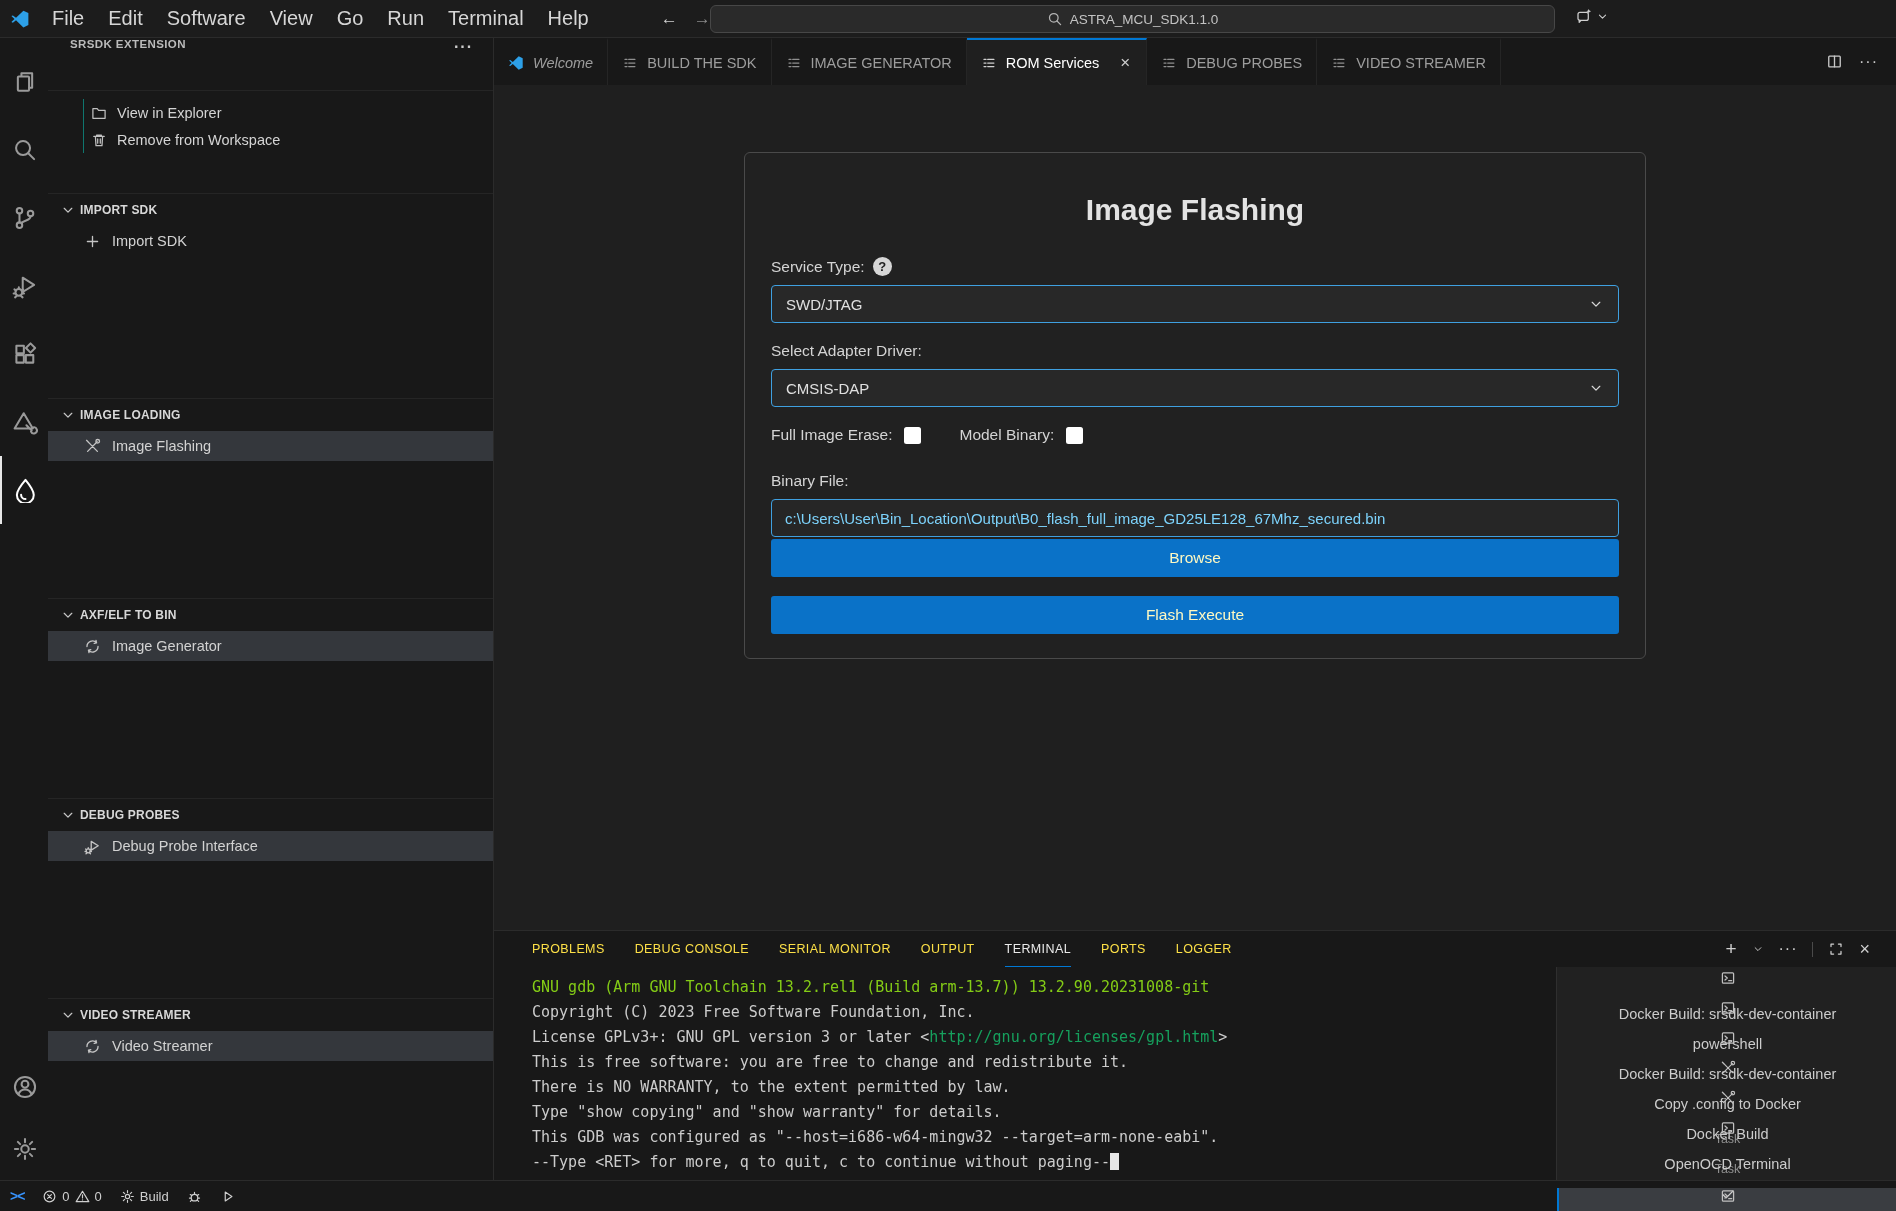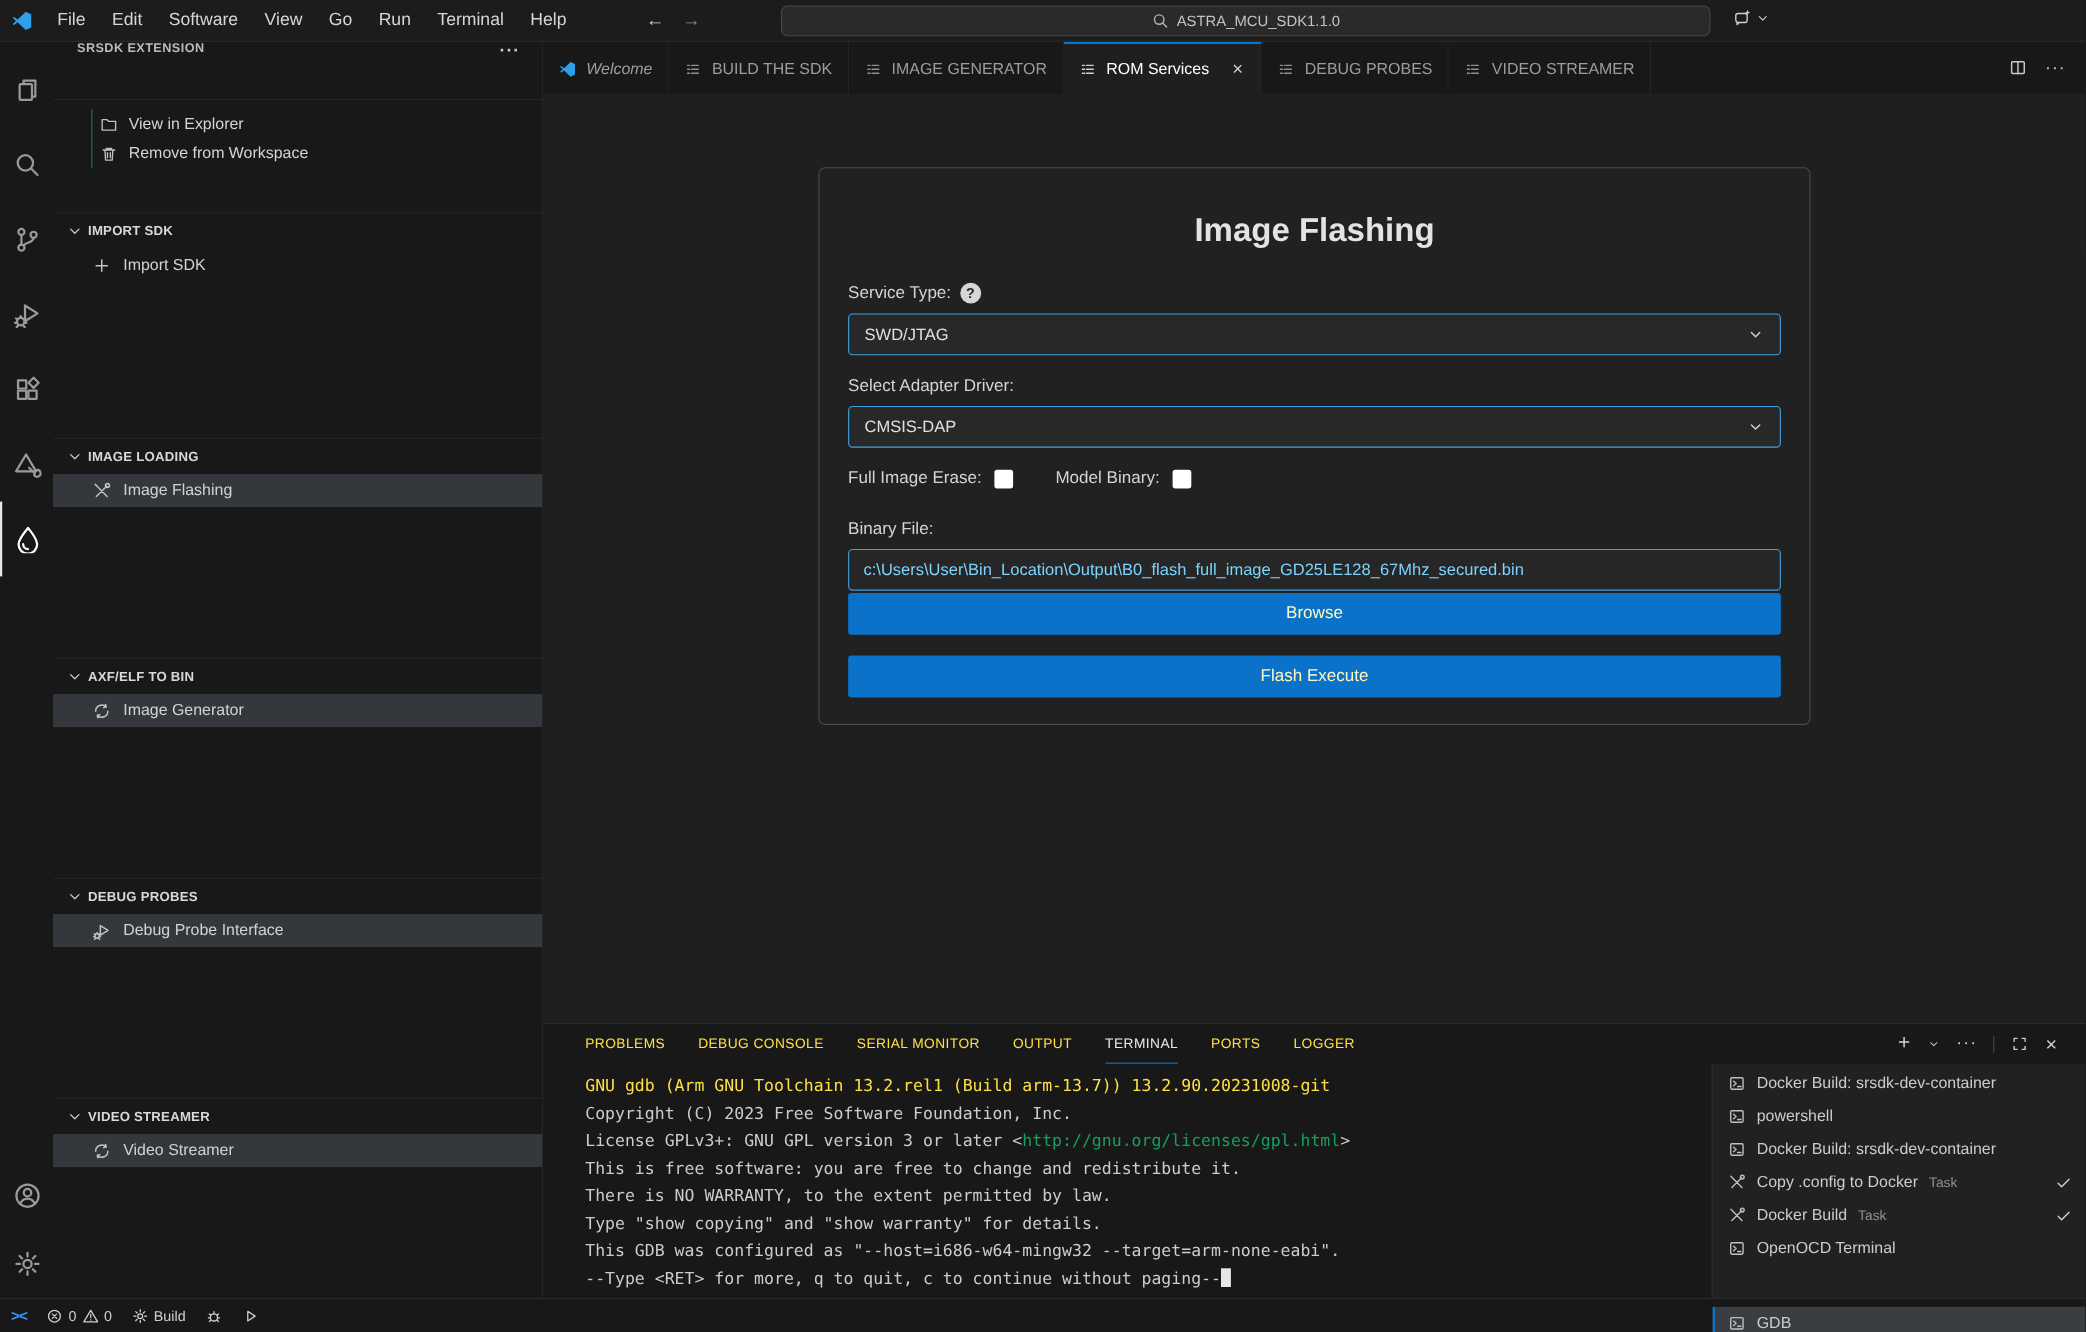--- a/index.html
+++ b/index.html
@@ -6,21 +6,21 @@
   html,body { width:1896px; height:1211px; overflow:hidden; background:#181818;
     font-family:"Liberation Sans", sans-serif; color:#cccccc; }
   .ic svg { display:block; width:16px; height:16px; }
 
   
   .titlebar { height:38px; display:flex; align-items:center; background:#1c1c1c;
     border-bottom:1px solid #2b2b2b; padding-left:10px; position:relative; }
   .logo { margin-right:12px; }
   .logo svg { width:20px; height:20px; }
   .menus { display:flex; gap:4px; }
-  .menu-item { font-size:16px; color:#d6d6d6; padding:4px 10px; border-radius:5px; cursor:default; }
+  .menu-item { font-size:20px; color:#d6d6d6; padding:4px 10px; border-radius:5px; cursor:default; }
   .nav-arrows { display:flex; gap:16px; margin-left:62px; font-size:17px; }
   .nav-back { color:#d0d0d0; } .nav-fwd { color:#8a8a8a; }
   .searchbox { position:absolute; left:710px; top:5px; width:845px; height:28px;
     background:#2a2a2a; border:1px solid #474747; border-radius:6px;
     display:flex; align-items:center; justify-content:center; gap:7px; color:#c3c3c3; font-size:13.5px; }
   .searchbox .ic { color:#b5b5b5; }
   .copilot { position:absolute; left:1576px; top:8px; display:flex; align-items:center; gap:4px; color:#cfcfcf; }
   .copilot .chev svg { width:13px; height:13px; }
 
   
@@ -100,26 +100,26 @@
     display:flex; align-items:center; border-bottom:1.5px solid transparent; cursor:pointer; }
   .ptab.active { color:#eaeaea; border-bottom-color:#0078d4; }
   .panel-actions { position:absolute; right:26px; top:0; height:100%; display:flex; align-items:center; gap:15px; color:#cfcfcf; }
   .pa-sep { width:1px; height:15px; background:#4a4a4a; }
   .pa-plus { font-size:19px; cursor:pointer; }
   .pa-chev svg { width:12px; height:12px; }
   .pa-x { font-size:18px; cursor:pointer; }
   .panel-body { flex:1; display:flex; min-height:0; }
   .terminal { flex:1; padding:8px 0 0 38px; font-family:"DejaVu Sans Mono","Liberation Mono",monospace;
     font-size:15px; line-height:25px; color:#cccccc; white-space:pre; overflow:hidden; }
-  .t-magenta { color:#fde047; }
+  .t-magenta { color:#84cc16; }
   .t-green { color:#16a05d; }
   .cursor { display:inline-block; width:9px; height:17px; background:#e6e6e6; vertical-align:-3px; }
   .termlist { width:340px; background:#212121; border-left:1px solid #2f2f2f; padding-top:3px; }
-  .trow { height:30px; display:flex; align-items:center; gap:10px; padding:0 12px 0 12px;
-    font-size:14.5px; color:#cccccc; border-left:2px solid transparent; cursor:pointer; }
+  .trow { height:30px; display:flex; align-items:center; gap:20px; padding:0 12px 0 12px;
+    font-size:14.5px; color:#cccccc; border-left:2px solid transparent; cursor:pointer;flex-direction:column; }
   .trow .ic { color:#c0c0c0; }
   .trow.selected { background:#3a3d41; border-left-color:#0078d4;margin-top:38px; }
   .trow .badge { color:#8f8f8f; font-size:12.5px; }
   .trow .spacer { flex:1; }
   .trow .check { color:#d0d0d0; font-size:15px; }
 
   
   .statusbar { height:31px; background:#181818; border-top:1px solid #2b2b2b;
     display:flex; align-items:center; font-size:13px; color:#cfcfcf; padding-left:10px; gap:18px; }
   .sb-remote { color:#3794ff; font-weight:bold; letter-spacing:-1px; font-size:14px; cursor:pointer; }

